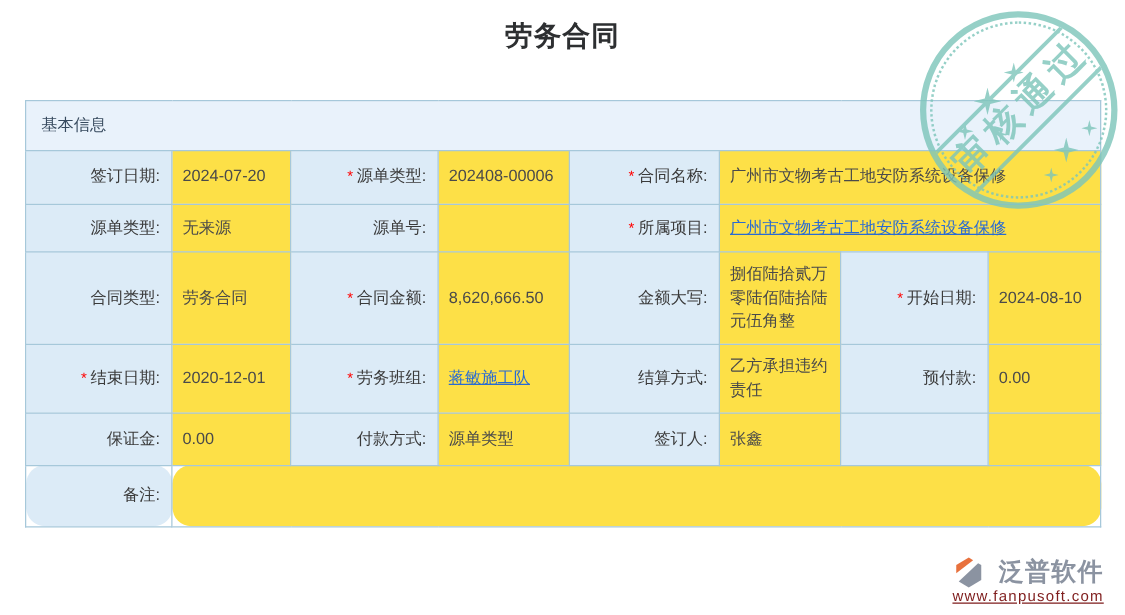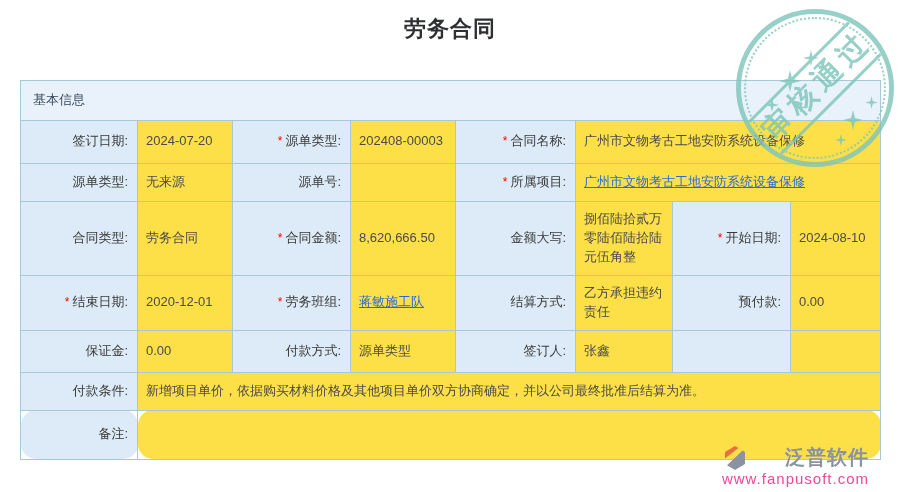--- a/index.html
+++ b/index.html
@@ -61,27 +61,27 @@
   .st1 { width:22px; height:22px; left:38px;  top:56px; }
   .st2 { width:14px; height:14px; left:24px;  top:84px; }
   .st3 { width:11px; height:11px; left:54px;  top:88px; }
   .st4 { width:16px; height:16px; left:62px;  top:36px; }
   .st5 { width:20px; height:20px; left:102px; top:96px; }
   .st6 { width:13px; height:13px; left:124px; top:82px; }
   .st7 { width:12px; height:12px; left:94px;  top:120px; }
 
   
   .brand {
-    position:absolute; right:31px; top:444px; z-index:7;
+    position:absolute; right:17px; top:444px; z-index:7;
     display:grid; grid-template-columns:auto auto; column-gap:4px;
     align-items:center; text-align:right;
   }
   .brand-icon { width:26px; height:26px; }
   .brand-name { font-size:20px; font-weight:bold; color:#8b93a1; letter-spacing:1px; }
-  .brand-site { grid-column:1 / 3; font-size:15px; color:#ec4899; letter-spacing:1px; margin-top:-1px; }
+  .brand-site { grid-column:1 / 3; font-size:12px; color:#7f1d1d; letter-spacing:1px; margin-top:-1px;text-decoration:underline; }
 </style>
 </head>
 <body>
 
 <div class="page-title">劳务合同</div>
 
 <div class="tbl-wrap">
   <table>
     <colgroup>
       <col style="width:117px">
@@ -96,21 +96,21 @@
 
     <tbody>
         <tr class="head">
       <td colspan="8">基本信息</td>
     </tr>
 
     <tr class="r1">
       <td class="lbl"><span>签订日期:</span></td>
       <td>2024-07-20</td>
       <td class="lbl"><span class="req">*</span><span>源单类型:</span></td>
-      <td>202408-00003</td>
+      <td>202408-00006</td>
       <td class="lbl"><span class="req">*</span><span>合同名称:</span></td>
       <td colspan="3">广州市文物考古工地安防系统设备保修</td>
     </tr>
 
     <tr class="r2">
       <td class="lbl"><span>源单类型:</span></td>
       <td>无来源</td>
       <td class="lbl"><span>源单号:</span></td>
       <td></td>
       <td class="lbl"><span class="req">*</span><span>所属项目:</span></td>
@@ -143,24 +143,20 @@
       <td class="lbl"><span>保证金:</span></td>
       <td>0.00</td>
       <td class="lbl"><span>付款方式:</span></td>
       <td>源单类型</td>
       <td class="lbl"><span>签订人:</span></td>
       <td>张鑫</td>
       <td class="lbl"></td>
       <td></td>
     </tr>
 
-    <tr class="r6">
-      <td class="lbl"><span>付款条件:</span></td>
-      <td colspan="7">新增项目单价，依据购买材料价格及其他项目单价双方协商确定，并以公司最终批准后结算为准。</td>
-    </tr>
 
 
     <tr class="r8">
       <td class="lbl"><span>备注:</span></td>
       <td colspan="7"></td>
     </tr>
   </tbody>
     </table>
 </div>
 

